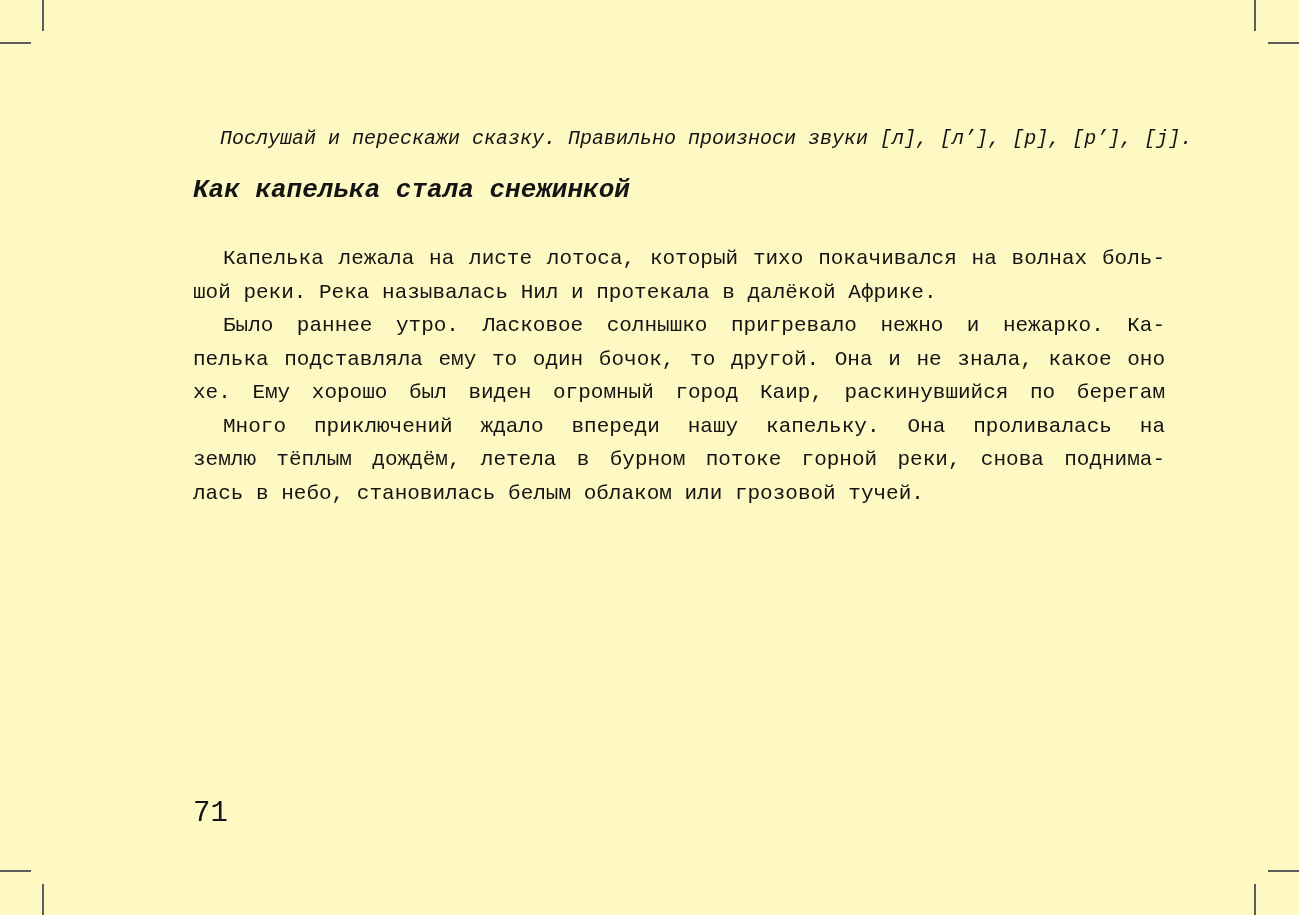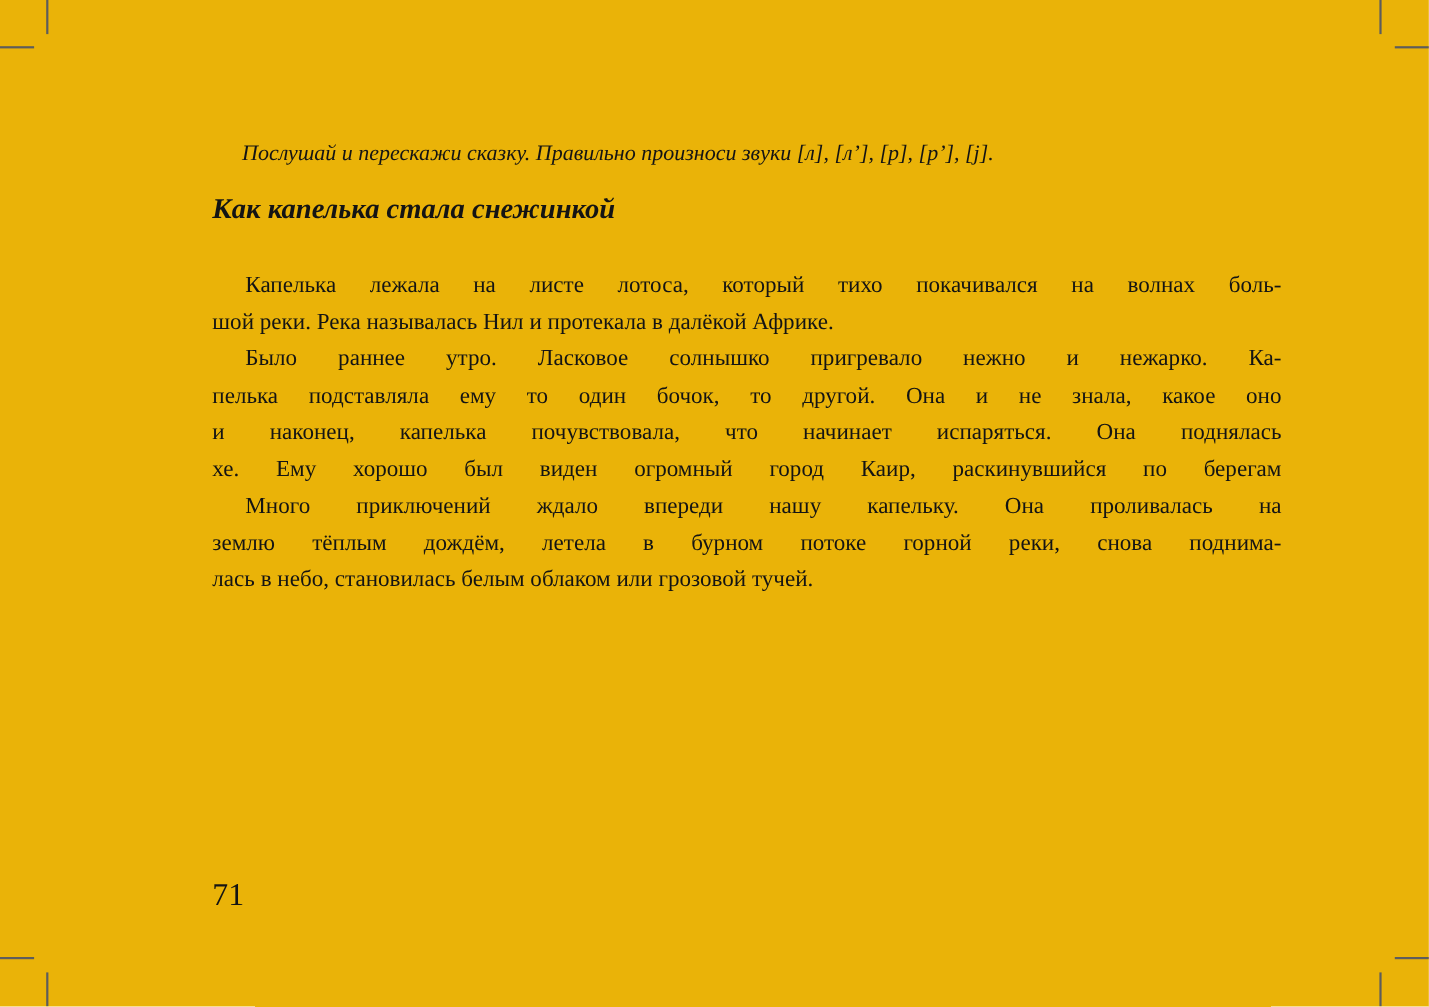--- a/index.html
+++ b/index.html
@@ -1,23 +1,23 @@
 <!DOCTYPE html>
 <html><head>
 <meta charset="utf-8">
 <style>
   * { margin: 0; padding: 0; box-sizing: border-box; }
   html, body { background: #ffffff; }
   .page {
     position: relative;
     width: 1299px;
     height: 915px;
-    background: #eab308;
+    background: #fef9c3;
     overflow: hidden;
-    font-family: Liberation Serif, serif;
+    font-family: Liberation Mono, monospace;
     color: #141414;
   }
   
   .crop { position: absolute; background: #5d5d5d; }
   .crop.v { width: 2px; height: 31px; }
   .crop.h { width: 31px; height: 2px; }
   .tl-v { left: 42px; top: 0; }
   .tl-h { left: 0; top: 42px; }
   .tr-v { left: 1254px; top: 0; }
   .tr-h { left: 1268px; top: 42px; }
@@ -91,21 +91,20 @@
     <div class="story-body">
 
       <div>
         <div class="line indent">Капелька лежала на листе лотоса, который тихо покачивался на волнах боль-</div>
         <div class="line last">шой реки. Река называлась Нил и протекала в далёкой Африке.</div>
       </div>
 
       <div>
         <div class="line indent">Было раннее утро. Ласковое солнышко пригревало нежно и нежарко. Ка-</div>
         <div class="line">пелька подставляла ему то один бочок, то другой. Она и не знала, какое оно</div>
-        <div class="line">и наконец, капелька почувствовала, что начинает испаряться. Она поднялась</div>
         <div class="line">хе. Ему хорошо был виден огромный город Каир, раскинувшийся по берегам</div>
       </div>
 
 
       <div>
         <div class="line indent">Много приключений ждало впереди нашу капельку. Она проливалась на</div>
         <div class="line">землю тёплым дождём, летела в бурном потоке горной реки, снова поднима-</div>
         <div class="line last">лась в небо, становилась белым облаком или грозовой тучей.</div>
       </div>
 

